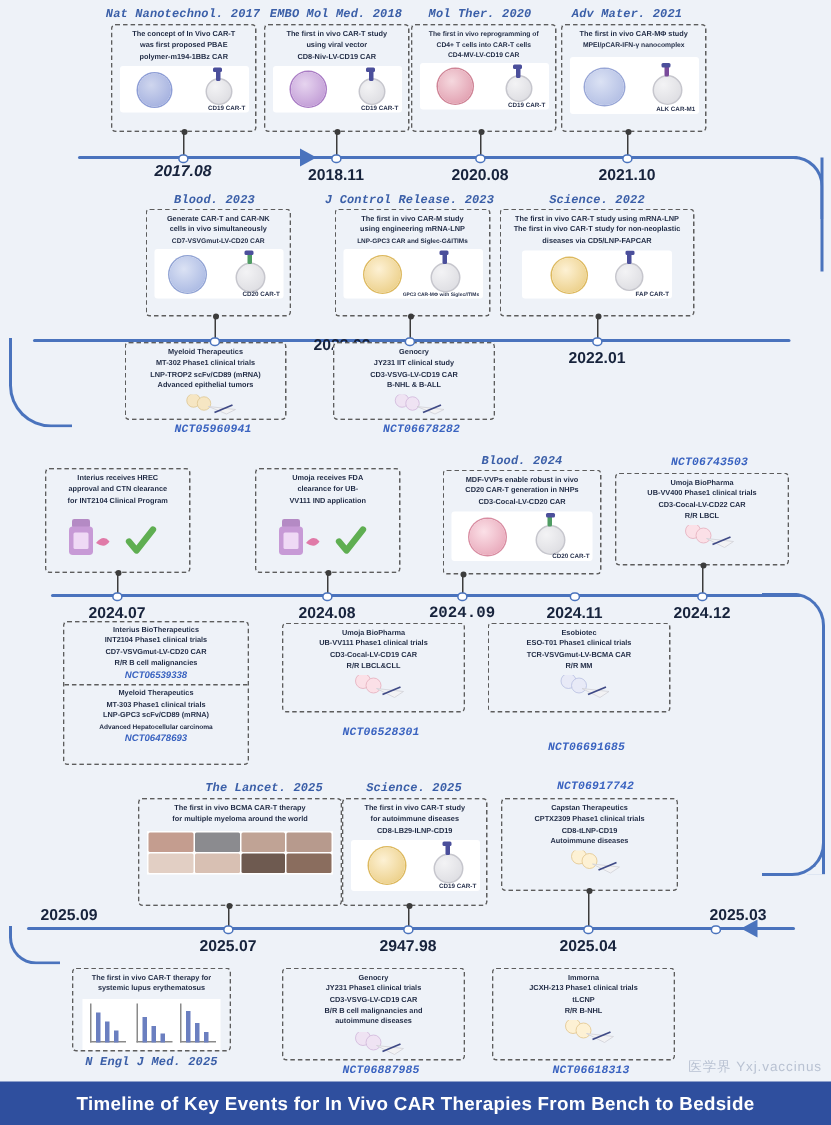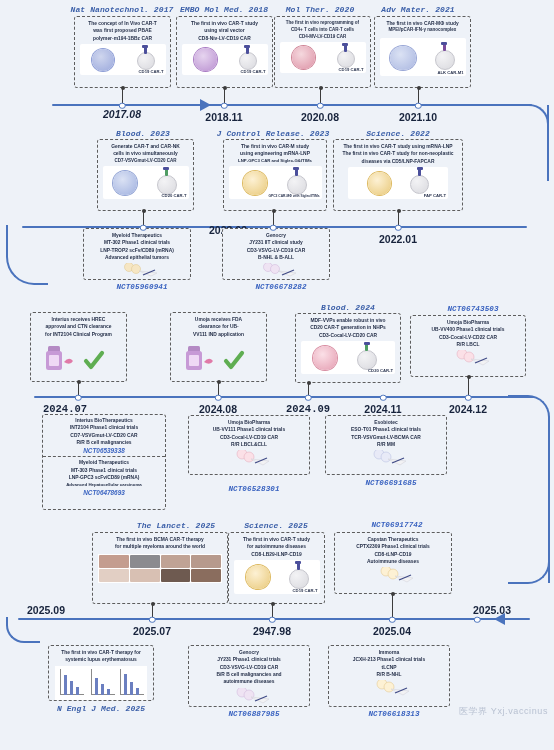--- a/index.html
+++ b/index.html
@@ -384,21 +384,21 @@
   <div class="stem" style="left:308px; top:384px; height:13px;"></div>
   <div class="stem" style="left:468px; top:378px; height:19px;"></div>
 
   <div class="tl" style="left:34px; top:396px; width:500px;"></div>
   <div class="node" style="left:78px; top:397.5px;"></div>
   <div class="node" style="left:218px; top:397.5px;"></div>
   <div class="node" style="left:308px; top:397.5px;"></div>
   <div class="node" style="left:383px; top:397.5px;"></div>
   <div class="node" style="left:468px; top:397.5px;"></div>
 
-  <div class="date" style="left:65px; top:403px;font-family:Liberation Mono, monospace;">2024.07</div>
+  <div class="date" style="left:78px; top:403px;">2024.07</div>
   <div class="date" style="left:218px; top:403px;">2024.08</div>
   <div class="date" style="left:308px; top:403px;font-family:Liberation Mono, monospace;">2024.09</div>
   <div class="date" style="left:383px; top:403px;">2024.11</div>
   <div class="date" style="left:468px; top:403px;">2024.12</div>
 
   <div class="curve" style="left:508px; top:395px; width:42px; height:188px; border:2.4px solid #4a73bd; border-left:none; border-bottom:none; border-top-right-radius:22px; background:none;"></div>
   <div class="curve" style="left:508px; top:540px; width:42px; height:44px; border:2.4px solid #4a73bd; border-left:none; border-top:none; border-bottom-right-radius:22px; background:none;"></div>
 
   <div class="box" style="left:42px; top:414px; width:124px; height:96px; padding:2px 2px;">
     <div class="ttl">Interius BioTherapeutics</div>
@@ -437,21 +437,21 @@
     <div class="ttl">R/R MM</div>
     <div class="glyph" style="width:62px;height:16px;">
       <svg width="62" height="16" viewBox="0 0 62 16">
         <circle cx="24" cy="4" r="5" fill="#e8eaf7" stroke="#b3bbdf" stroke-width=".5"></circle>
         <circle cx="31" cy="7" r="5" fill="#e8eaf7" stroke="#b3bbdf" stroke-width=".5"></circle>
         <path d="M33 9 L45 15 L51 11 Z" fill="#f2f2f4" stroke="#cfcfd6" stroke-width=".5"></path>
         <line x1="37" y1="13" x2="49" y2="8" stroke="#3f4a86" stroke-width="1.2"></line>
       </svg>
     </div>
   </div>
-  <div class="cap nct center" style="left:386px; top:479px;">NCT06691685</div>
+  <div class="cap nct center" style="left:386px; top:495px;">NCT06691685</div>
 
   <div class="cap center" style="left:176px; top:521px;">The Lancet. 2025</div>
   <div class="box" style="left:92px; top:532px; width:136px; height:72px;">
     <div class="ttl">The first in vivo BCMA CAR-T therapy</div>
     <div class="ttl">for multiple myeloma around the world</div>
     <div class="photos" style="width:124px; margin:3px auto 0 auto;">
       <div style="background:#c49d8f;"></div>
       <div style="background:#8b8b8f;"></div>
       <div style="background:#c0a395;"></div>
       <div style="background:#b79a8d;"></div>
@@ -558,13 +558,16 @@
         <circle cx="31" cy="7" r="5" fill="#fdf1d4" stroke="#e0c285" stroke-width=".5"></circle>
         <path d="M33 9 L45 15 L51 11 Z" fill="#f2f2f4" stroke="#cfcfd6" stroke-width=".5"></path>
         <line x1="37" y1="13" x2="49" y2="8" stroke="#3f4a86" stroke-width="1.2"></line>
       </svg>
     </div>
   </div>
   <div class="cap nct center" style="left:389px; top:710px;">NCT06618313</div>
 
   <div id="wm">医学界  Yxj.vaccinus</div>
 
+  <div id="footer">
+    <span>Timeline of Key Events for In Vivo CAR Therapies From Bench to Bedside</span>
+  </div>
 </div>
 
 </body></html>

